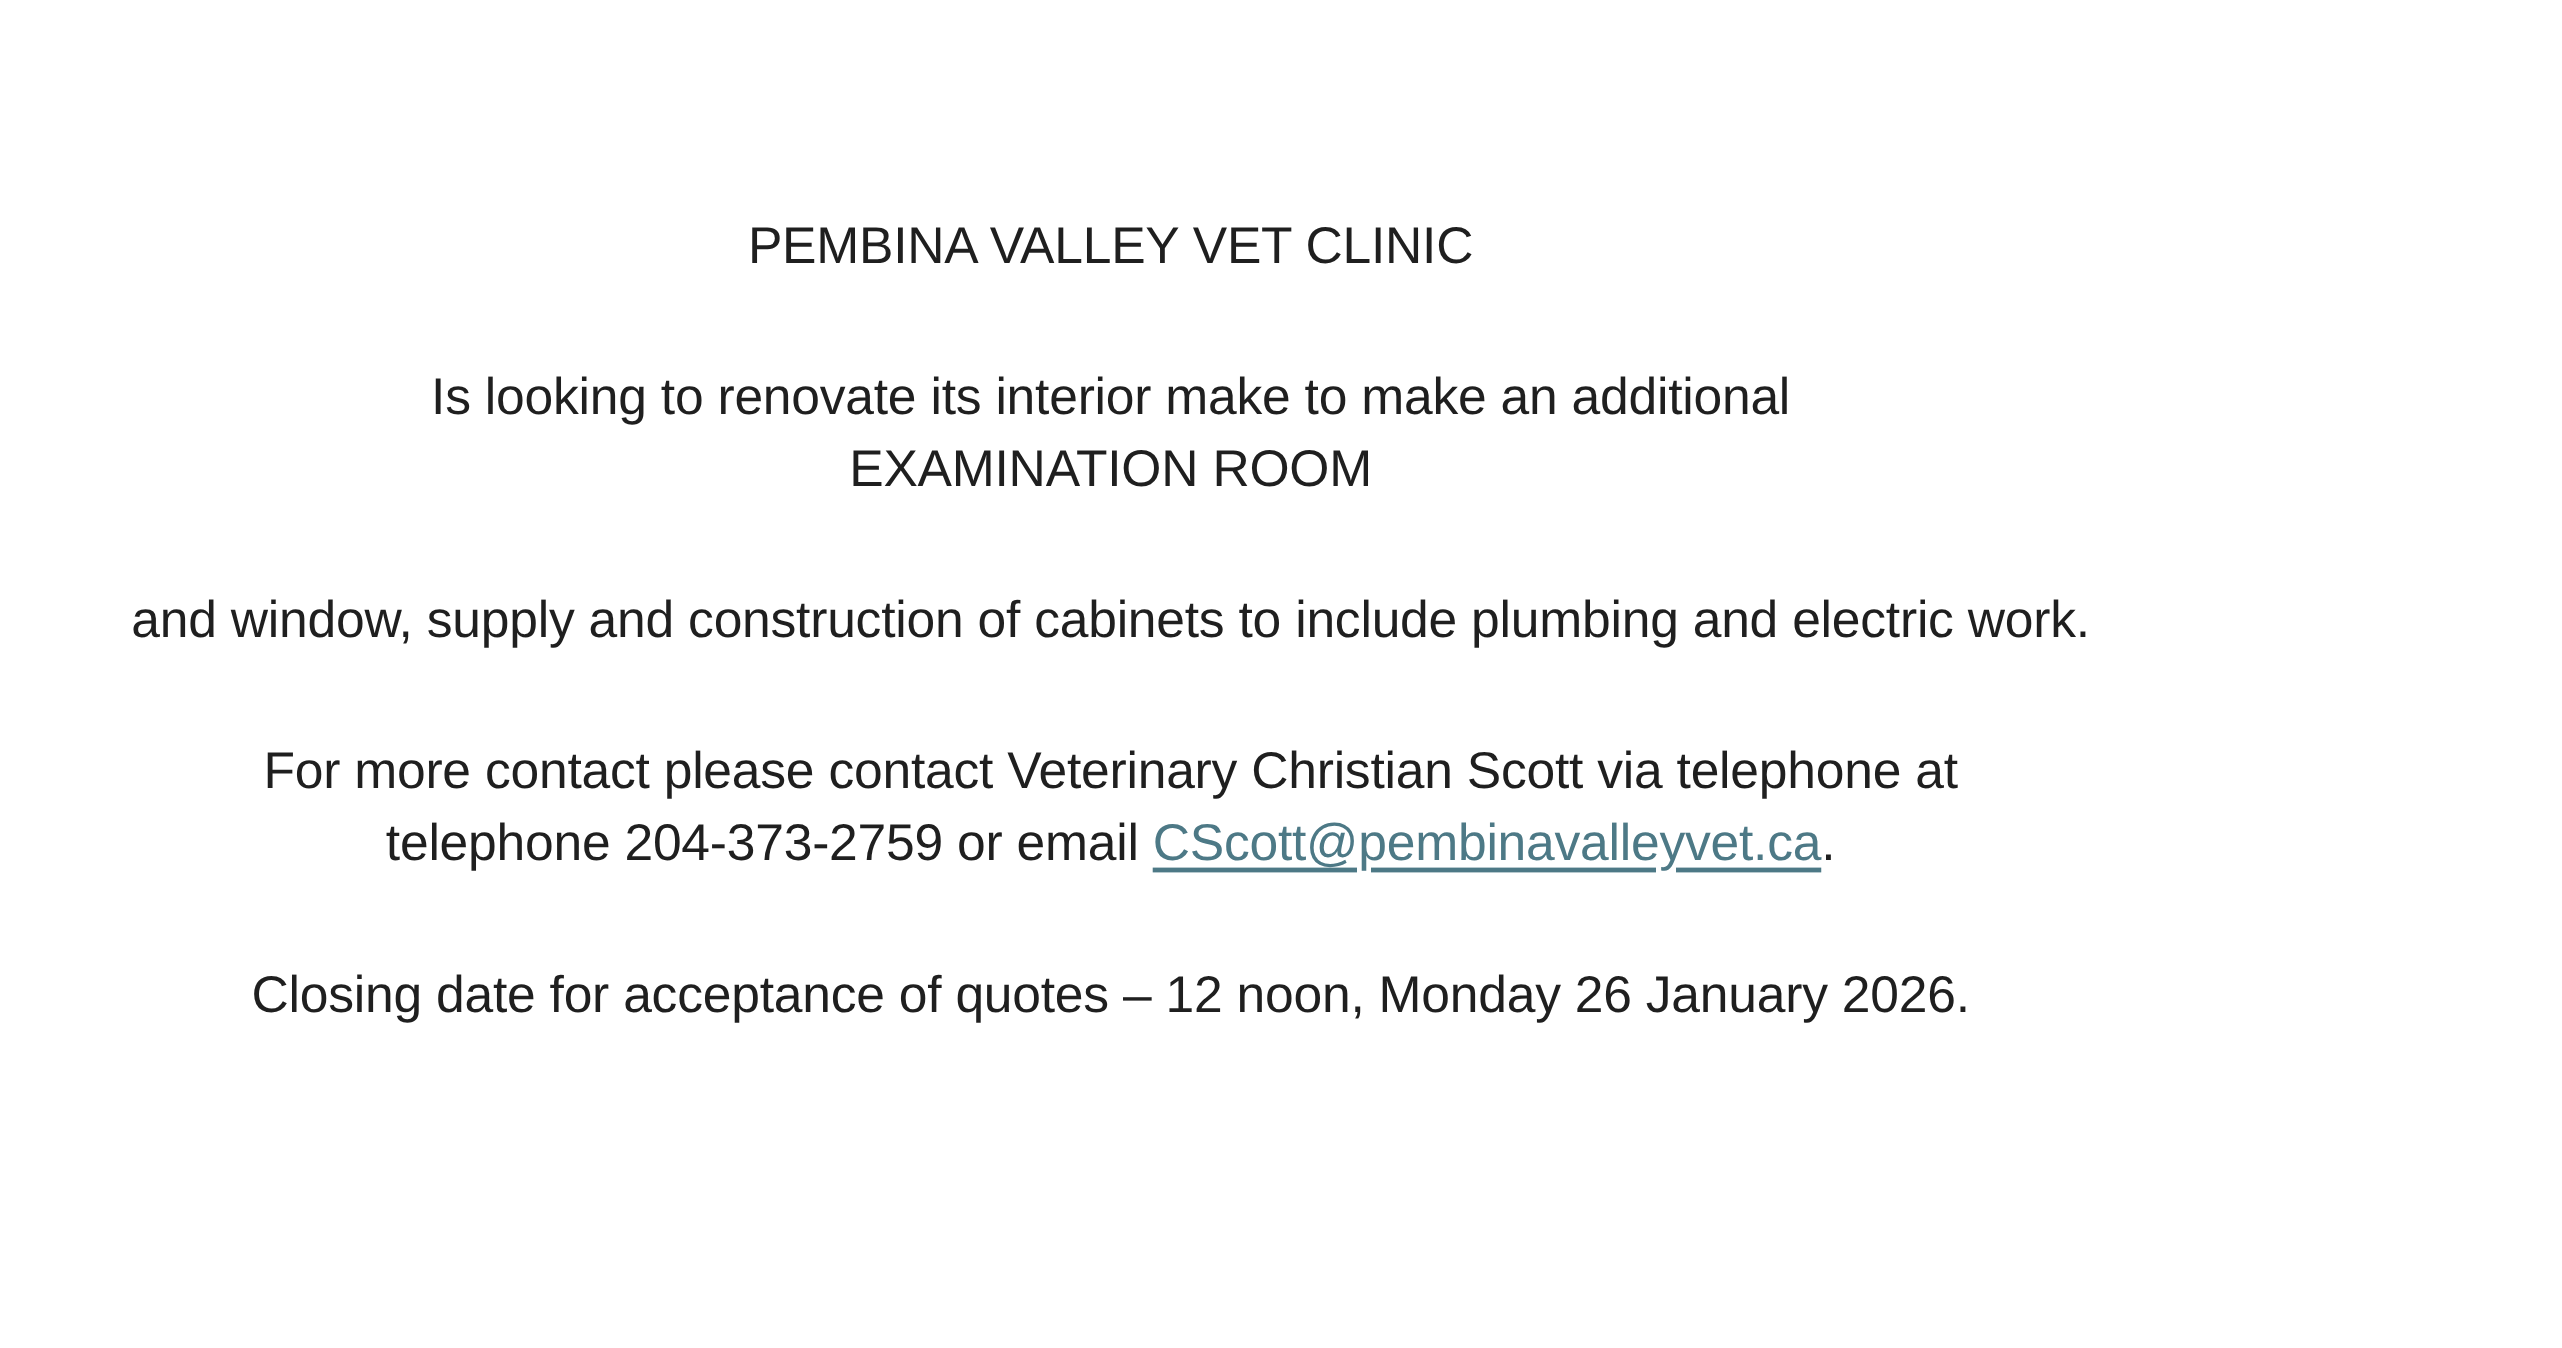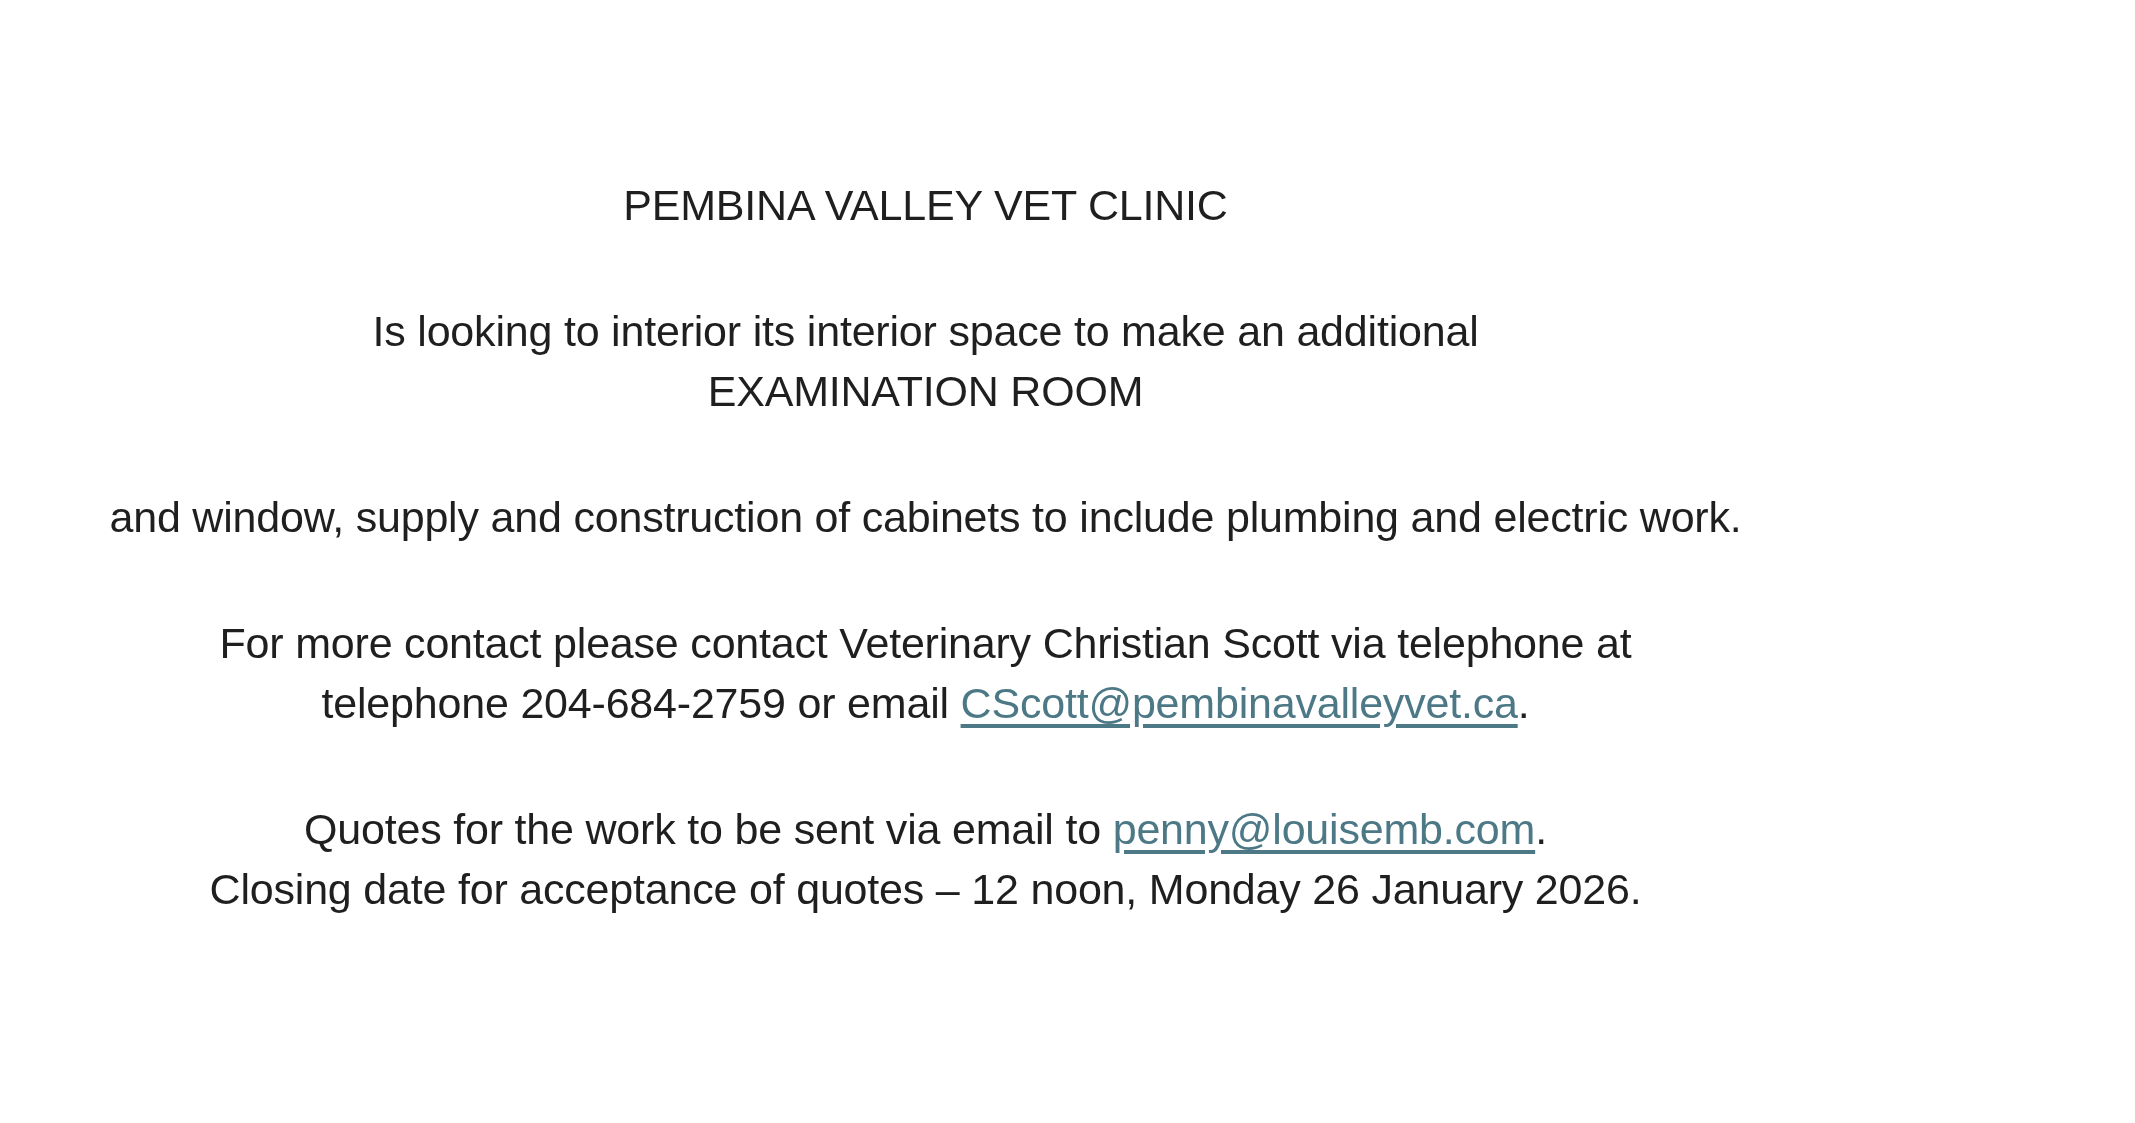--- a/index.html
+++ b/index.html
@@ -43,31 +43,30 @@
 </head>
 <body>
 
 <div class="doc">
 
   <p class="para">
     <span class="line">PEMBINA VALLEY VET CLINIC</span>
   </p>
 
   <p class="para">
-    <span class="line">Is looking to interior its interior space to make an additional</span>
+    <span class="line">Is looking to renovate its interior make to make an additional</span>
     <span class="line">EXAMINATION ROOM</span>
   </p>
 
   <p class="para">
     <span class="line">and window, supply and construction of cabinets to include plumbing and electric work.</span>
   </p>
 
   <p class="para">
     <span class="line">For more contact please contact Veterinary Christian Scott via telephone at</span>
-    <span class="line"><span>telephone 204-684-2759 or email </span><a class="email-link" href="#">CScott@pembinavalleyvet.ca</a><span>.</span></span>
+    <span class="line"><span>telephone 204-373-2759 or email </span><a class="email-link" href="#">CScott@pembinavalleyvet.ca</a><span>.</span></span>
   </p>
 
   <p class="para">
-    <span class="line"><span>Quotes for the work to be sent via email to </span><a class="email-link" href="#">penny@louisemb.com</a><span>.</span></span>
     <span class="line">Closing date for acceptance of quotes – 12 noon, Monday 26 January 2026.</span>
   </p>
 
 </div>
 
 </body></html>

